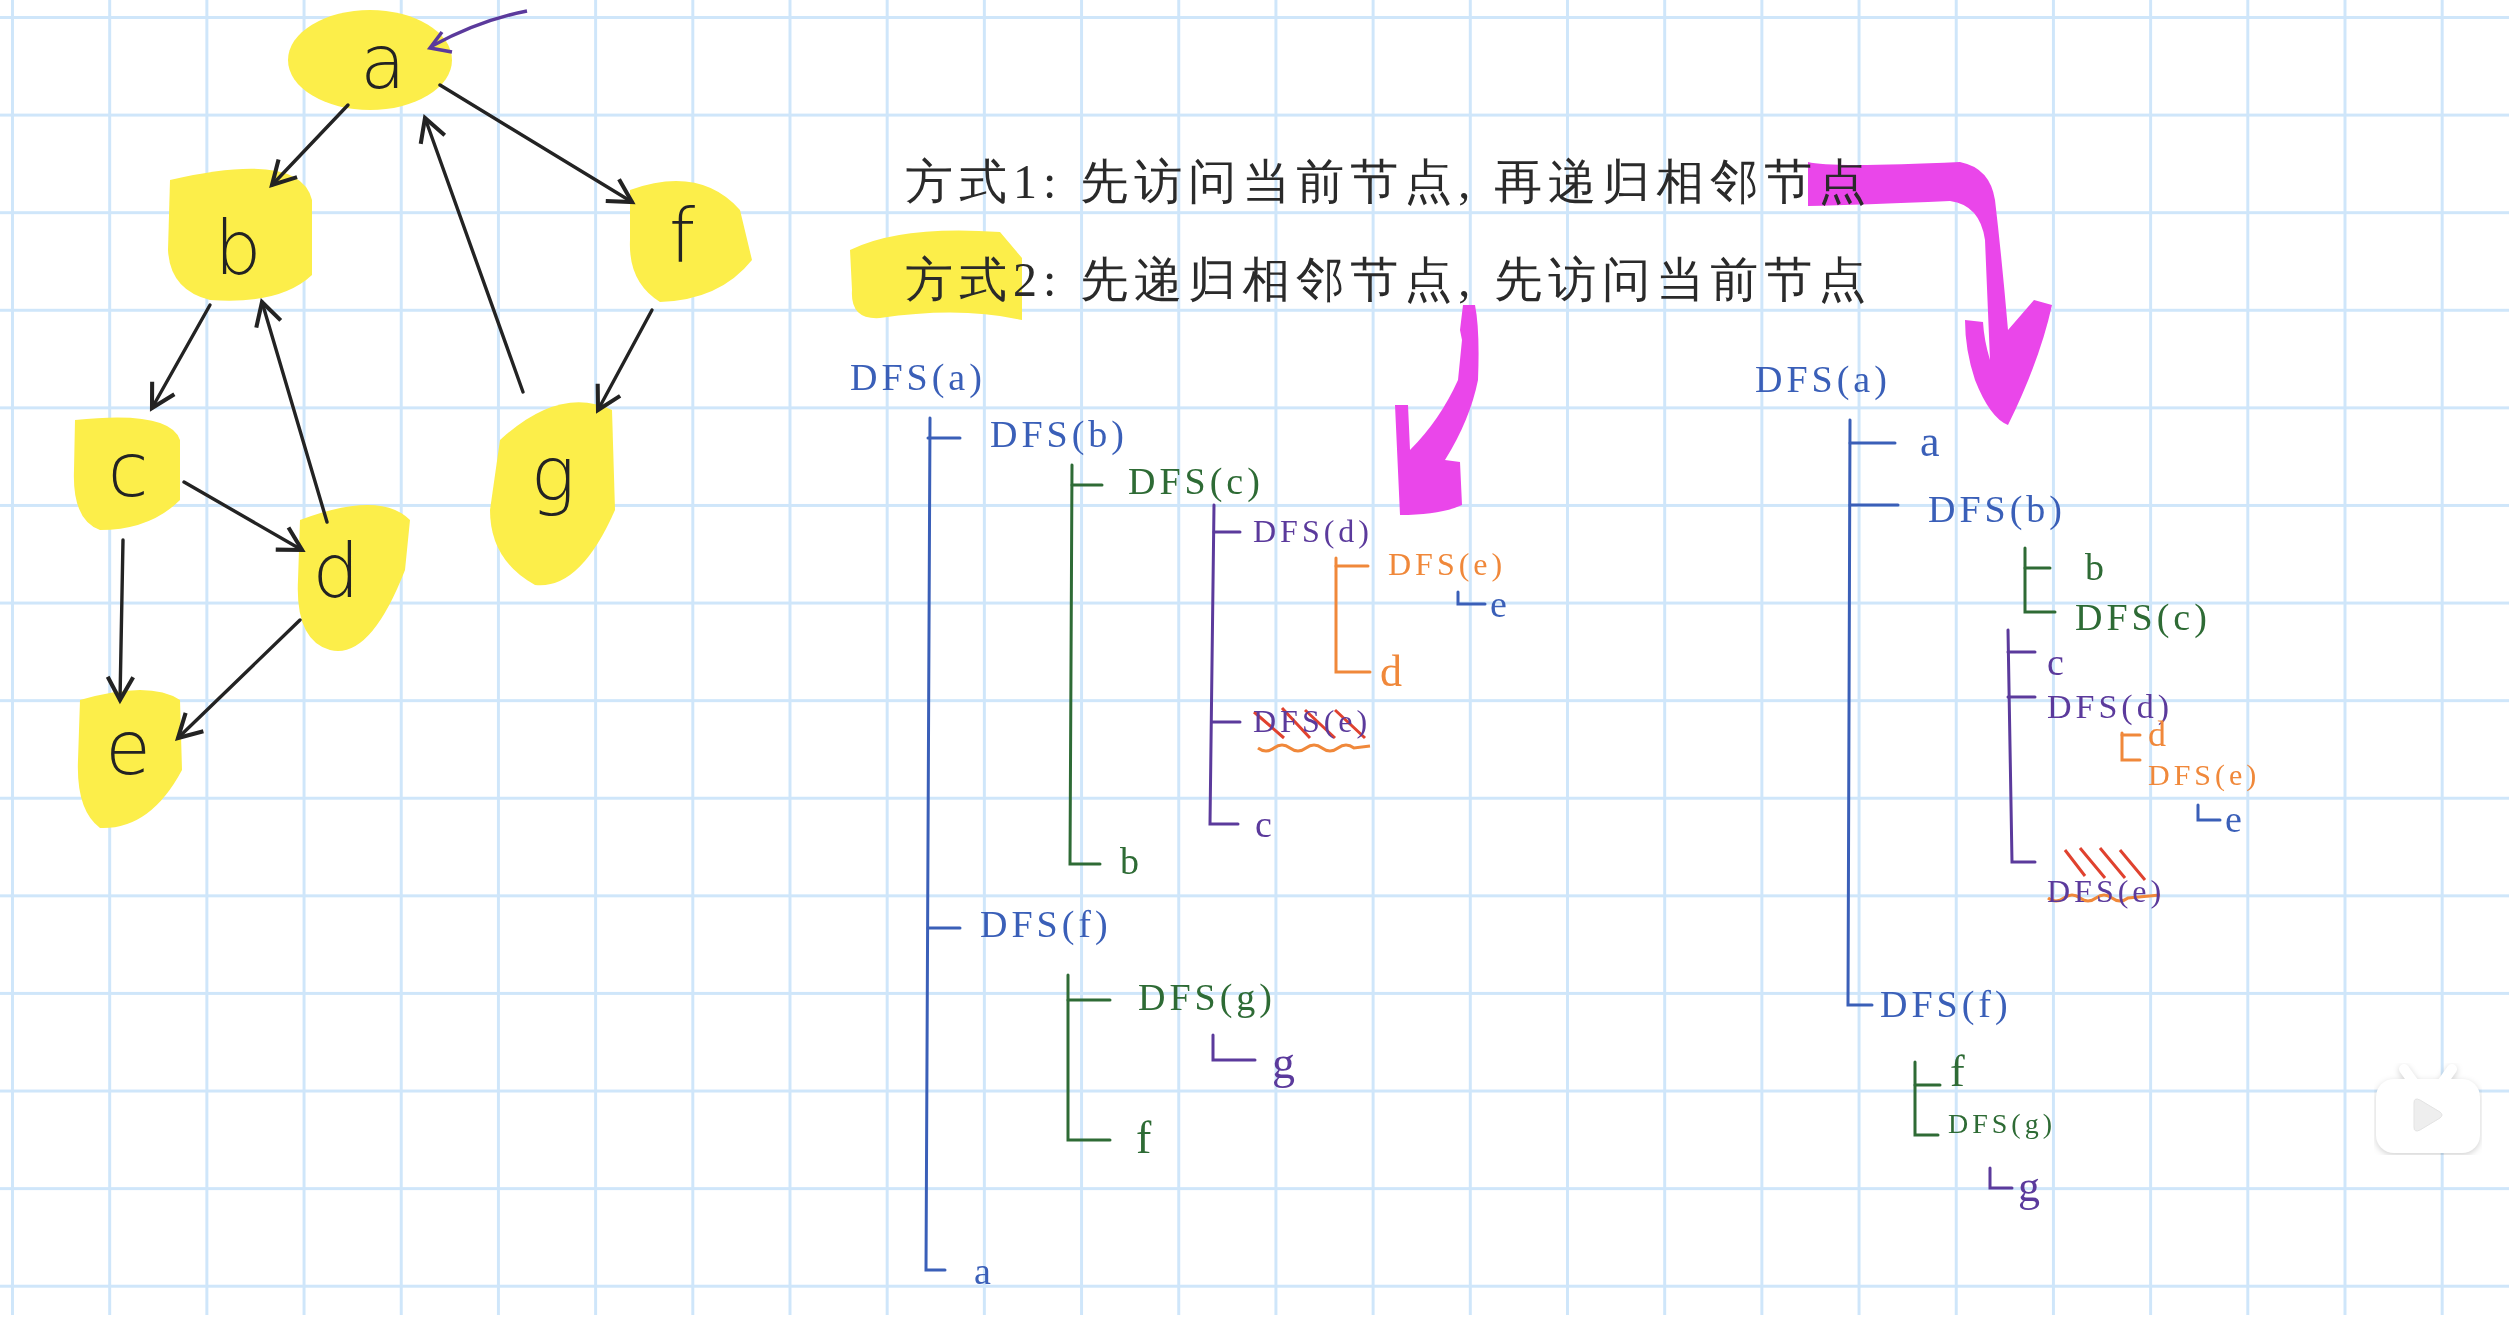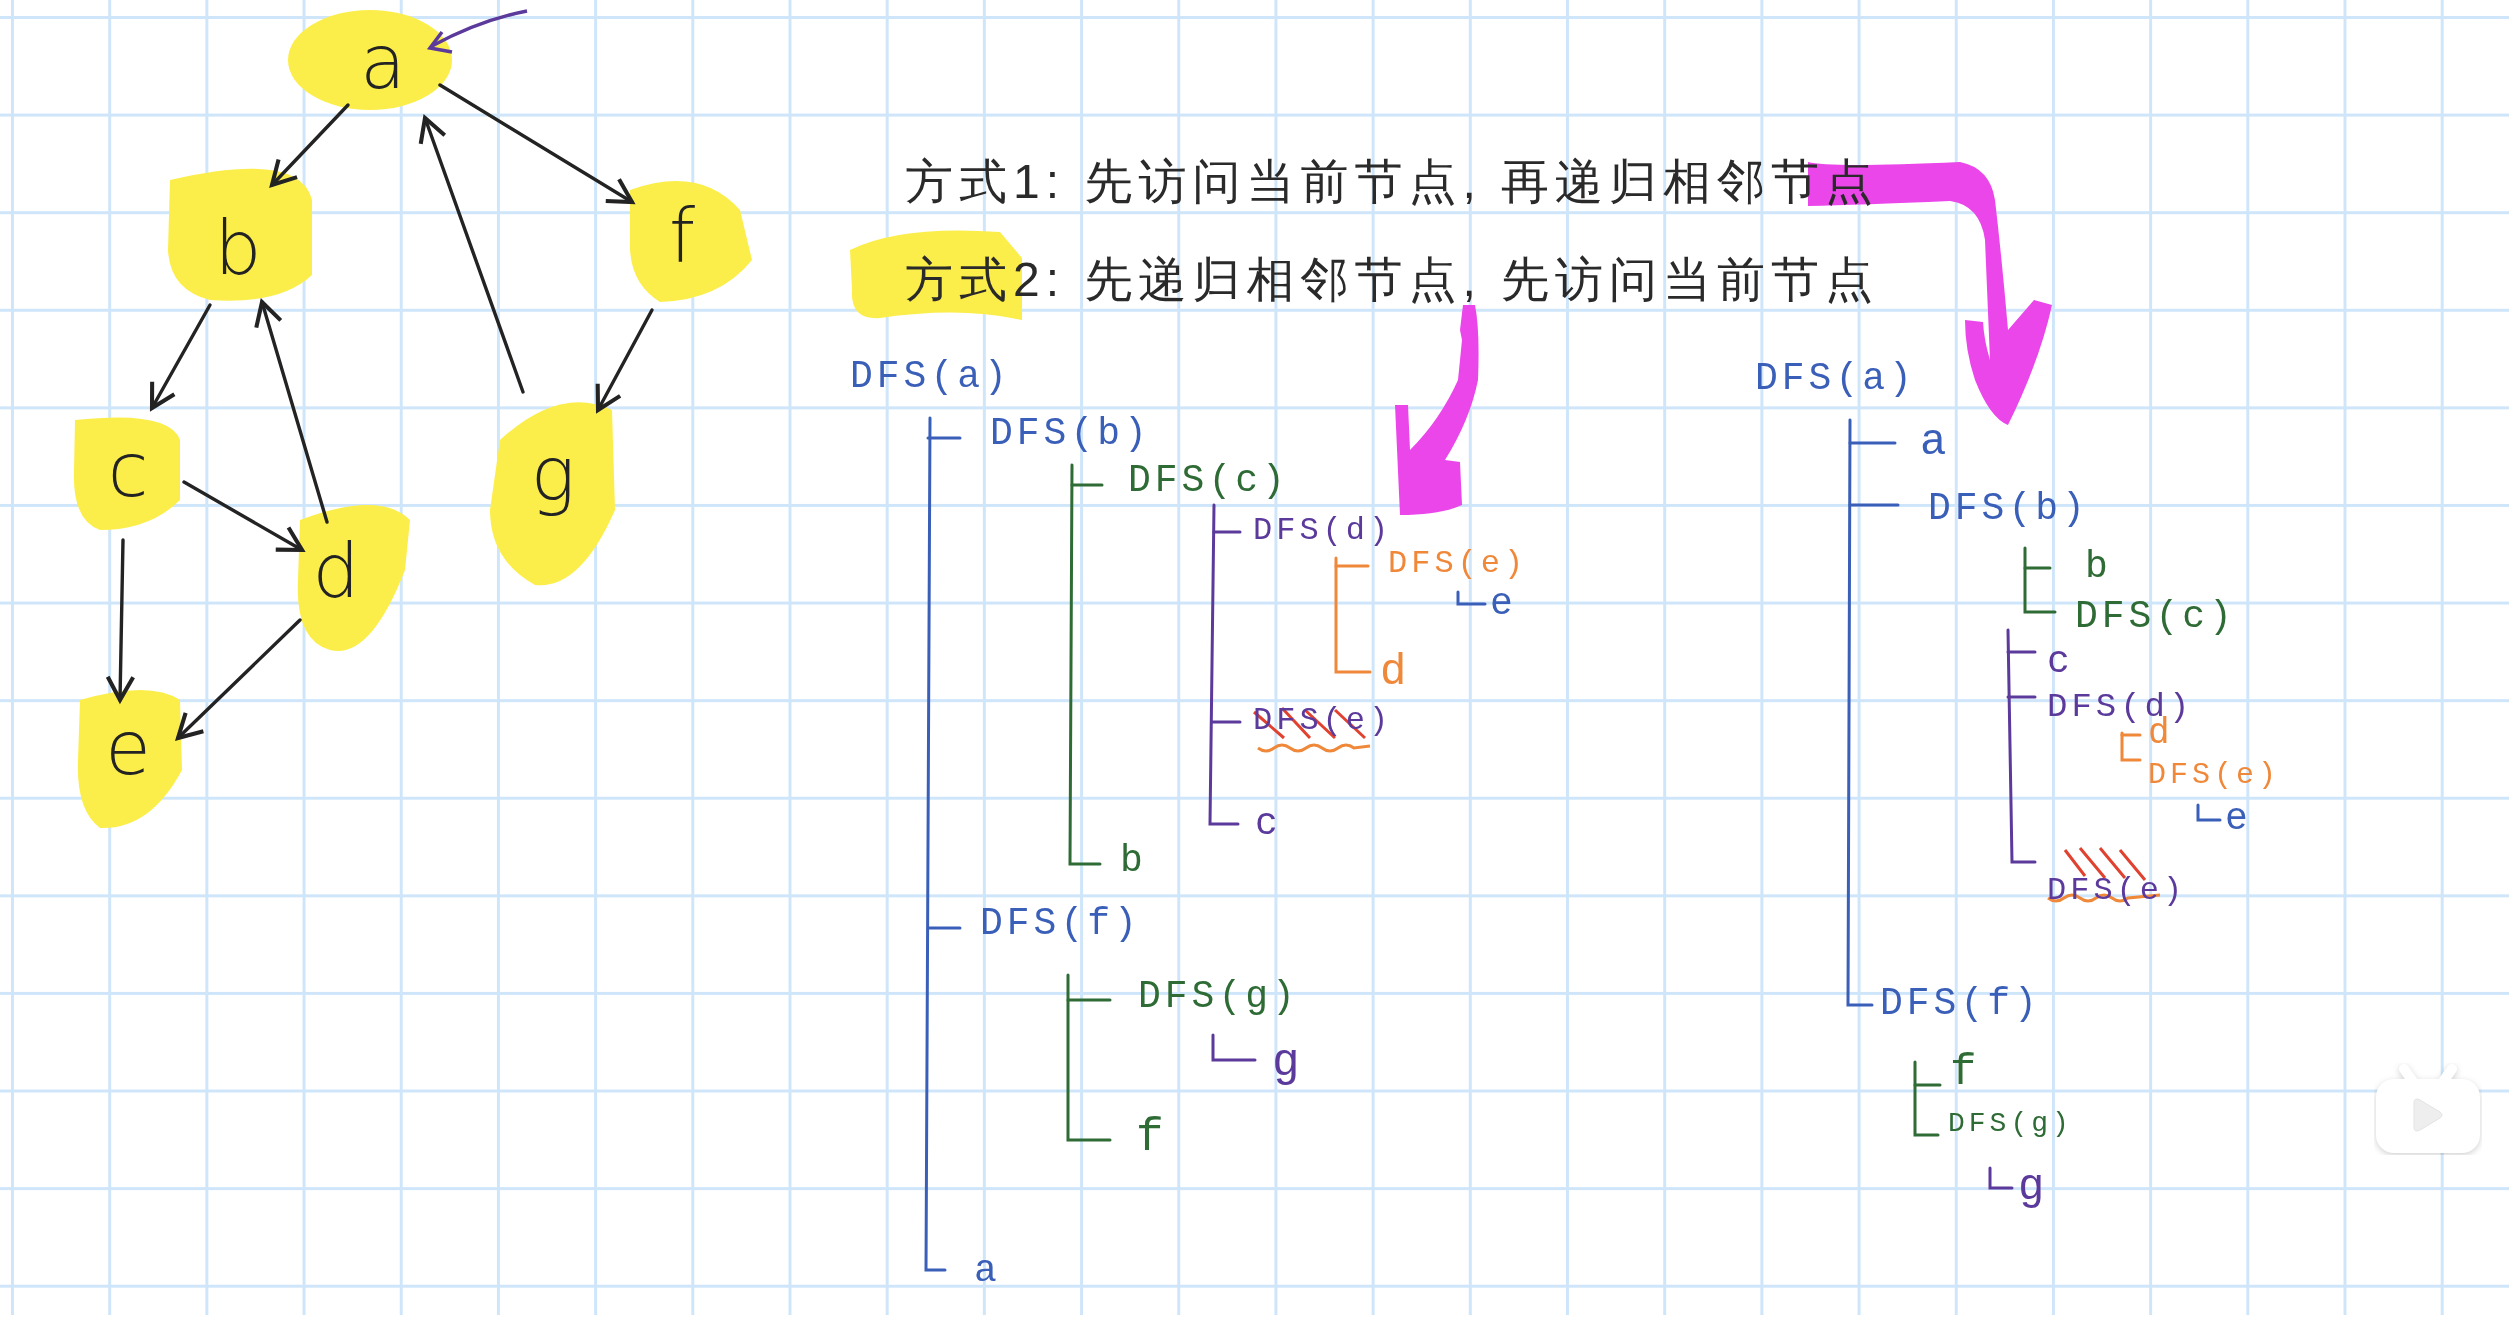--- a/index.html
+++ b/index.html
@@ -13,34 +13,34 @@
     background-color:#ffffff;
     background-image:
       linear-gradient(to right, #cfe6fa 0, #cfe6fa 3px, transparent 3px),
       linear-gradient(to bottom, #cfe6fa 0, #cfe6fa 3px, transparent 3px);
     background-size: 97.2px 97.6px;
     background-position: 11px 16px;
   }
   svg.layer { position:absolute; left:0; top:0; }
   .lbl {
     position:absolute; white-space:nowrap; line-height:1;
-    font-family: Liberation Mono, monospace;
+    font-family: Liberation Serif, serif;
   }
   .node-label {
     position:absolute; transform:translate(-50%,-55%);
     font-family:"DejaVu Sans", sans-serif; font-size:74px; color:#232323;
     font-weight:300; line-height:1;
   }
   .title {
     position:absolute; left:910px; top:26px; font-size:80px; color:#3f63b8;
     letter-spacing:4px; font-family:"DejaVu Sans", sans-serif;
   }
   .method {
     position:absolute; font-size:48px; color:#2a2a2a; letter-spacing:6px;
-    font-family:Liberation Sans, sans-serif; font-weight:300;
+    font-family:Liberation Serif, serif; font-weight:300;
   }
   .t { font-size:38px; letter-spacing:4px; }
   .blue { color:#3a5fb8; }
   .green { color:#2e6b35; }
   .purple { color:#5b3a9c; }
   .orange { color:#f0883a; }
   .struck { position:relative; }
   .bili {
     position:absolute; left:2374px; top:1063px; width:108px; height:92px;
   }

